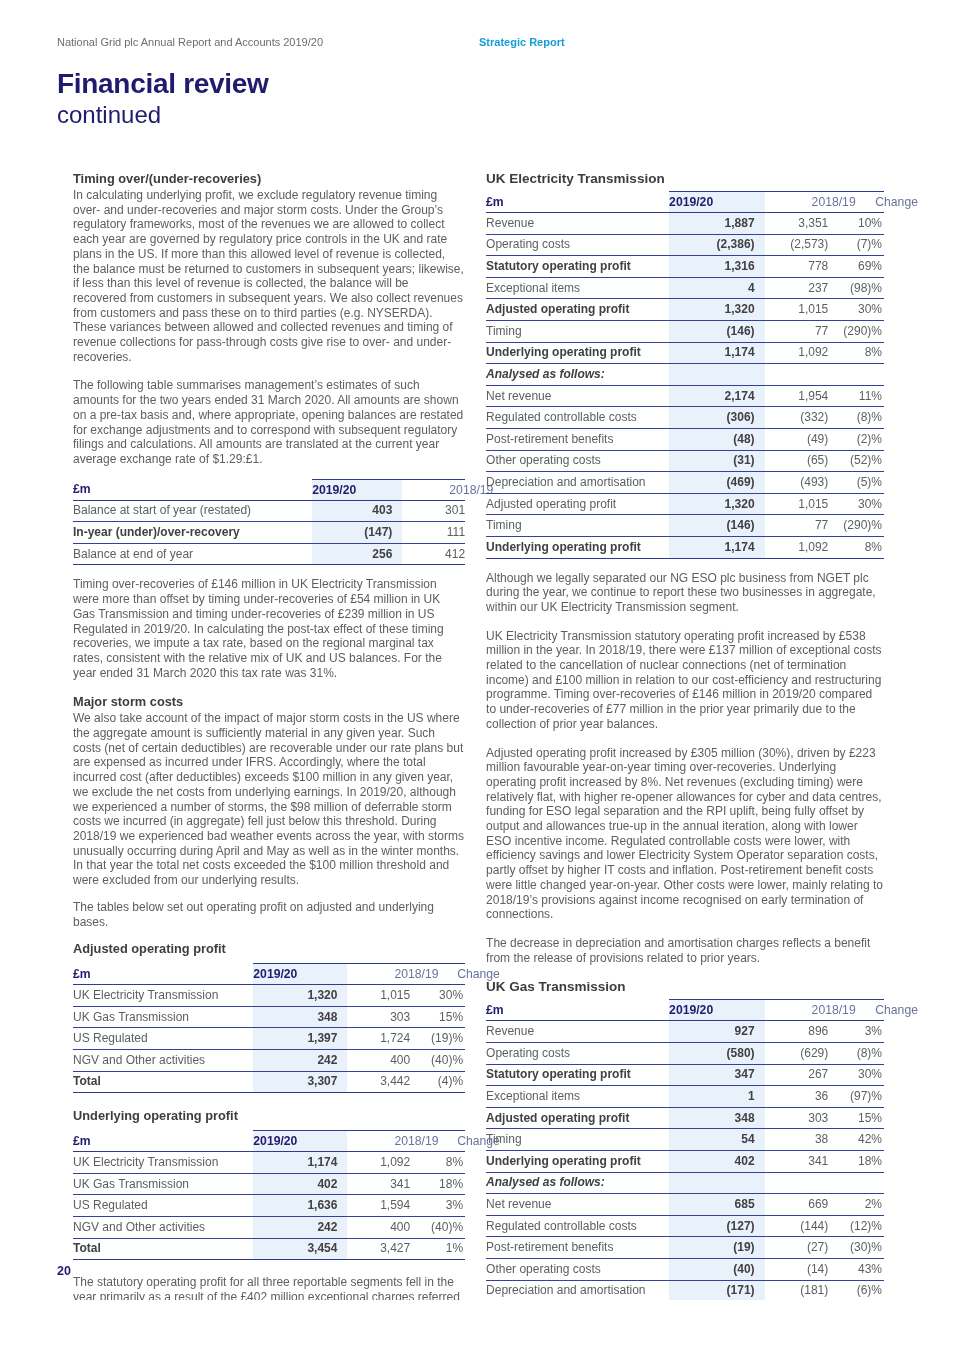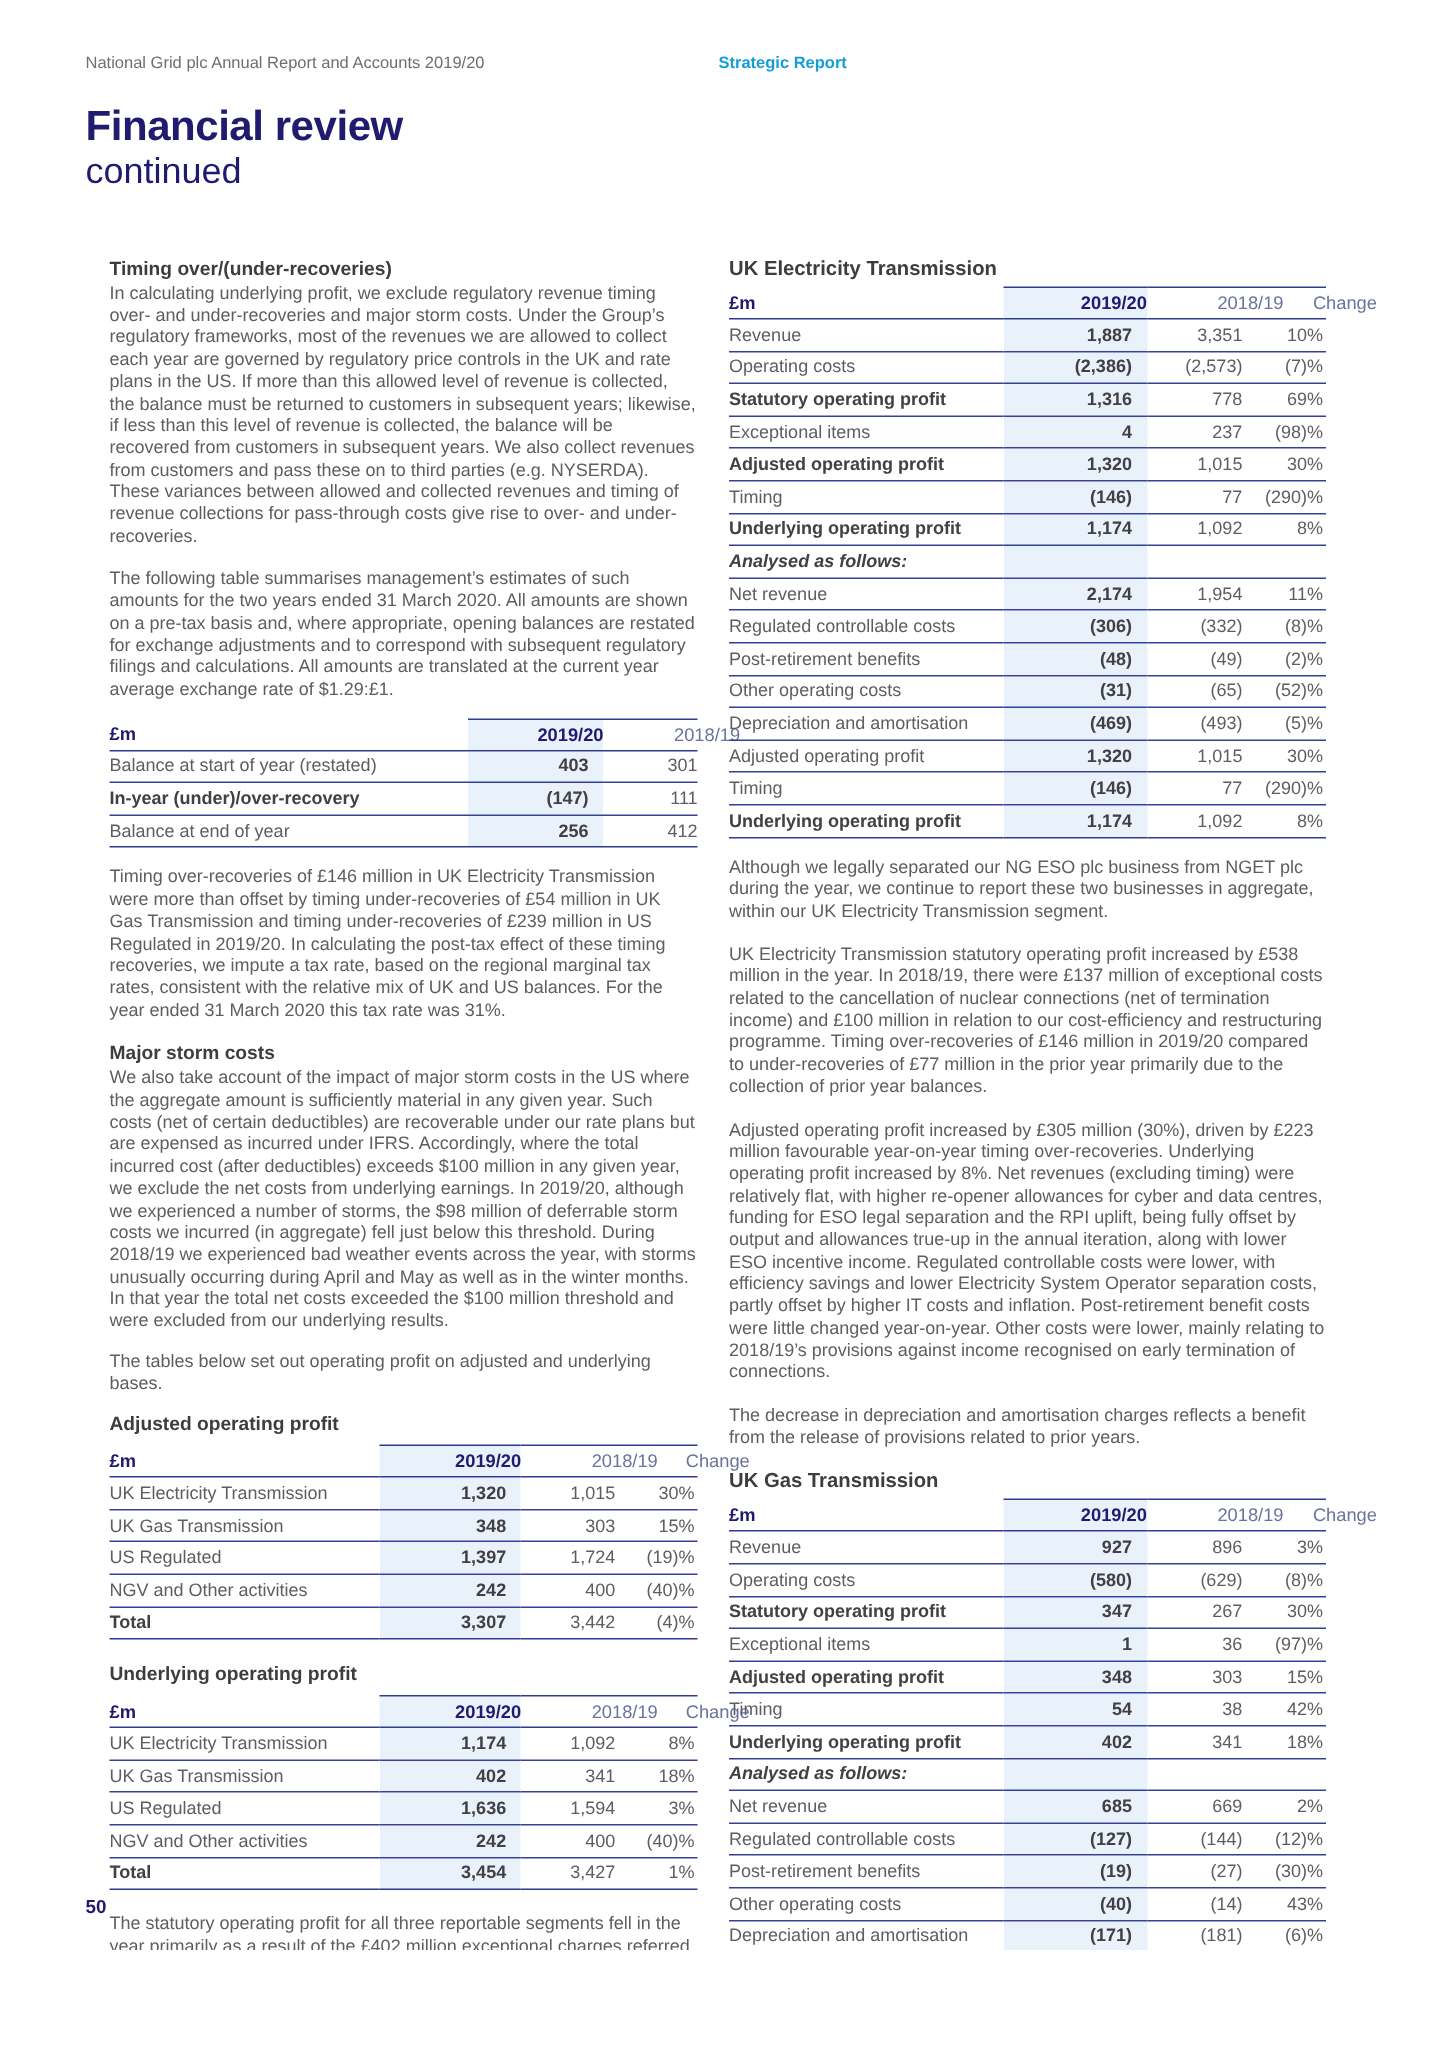--- a/index.html
+++ b/index.html
@@ -30,21 +30,21 @@
   h3.big{font-size:13.5px;margin:0 0 5px 0;}
   h4.subhead{font-size:12.8px;font-weight:700;color:var(--dark);margin:2px 0 0 0;line-height:15px;}
   p.body{font-size:12px;line-height:14.7px;color:var(--body);margin:0 0 14px 0;}
   p.tight{margin:0 0 12px 0;}
   .tbl-wrap{margin:0 0 12px 0;}
   .tbl-wrap.after-head{margin-top:7px;margin-bottom:15px;}
   .fin-table{width:100%;border-collapse:collapse;table-layout:fixed;}
   .fin-table th{font-size:12.2px;padding:4px 0 3px 0;line-height:13px;}
   .fin-table td{font-size:12px;padding:3.8px 0;line-height:13px;border-bottom:1px solid var(--rule);color:var(--body);overflow:hidden;white-space:nowrap;}
   .fin-table th.lbl{text-align:left;color:var(--navy);font-weight:700;border-bottom:1.6px solid var(--rule-heavy);}
-  .fin-table th.c1{text-align:right;color:var(--navy);font-weight:700;background:var(--shade);border-top:1.6px solid var(--rule-heavy);border-bottom:1.6px solid var(--rule-heavy);}
+  .fin-table th.c1{text-align:left;color:var(--navy);font-weight:700;background:var(--shade);border-top:1.6px solid var(--rule-heavy);border-bottom:1.6px solid var(--rule-heavy);}
   .fin-table th.c2,.fin-table th.c3{text-align:center;color:var(--hdrgrey);font-weight:400;border-top:1.6px solid var(--rule-heavy);border-bottom:1.6px solid var(--rule-heavy);padding-left:47px;}
   .fin-table td.lbl{text-align:left;}
   .fin-table td.c1{text-align:right;background:var(--shade);font-weight:700;color:var(--cellbold);padding-right:10px;}
   .fin-table td.c2,.fin-table td.c3{text-align:right;}
   .fin-table td.c3{padding-right:2px;}
   .fin-table tr.bold td.lbl{font-weight:700;color:var(--cellbold);}
   .fin-table tr.section td{font-weight:700;font-style:italic;color:var(--cellbold);}
   .fin-table tbody tr:last-child td{border-bottom:1.6px solid var(--rule-heavy);}
   .page-num{position:absolute;left:57px;bottom:22px;color:var(--navy);font-weight:700;font-size:12.5px;}
 </style>
@@ -451,14 +451,14 @@
                 <td class="c2">341</td>
                 <td class="c3">18%</td>
               </tr>
             </tbody>
           </table>
         </div>
     </div>
 
   </div>
 
-  <div class="page-num">50</div>
+  <div class="page-num">20</div>
 </div>
 
 </body></html>

